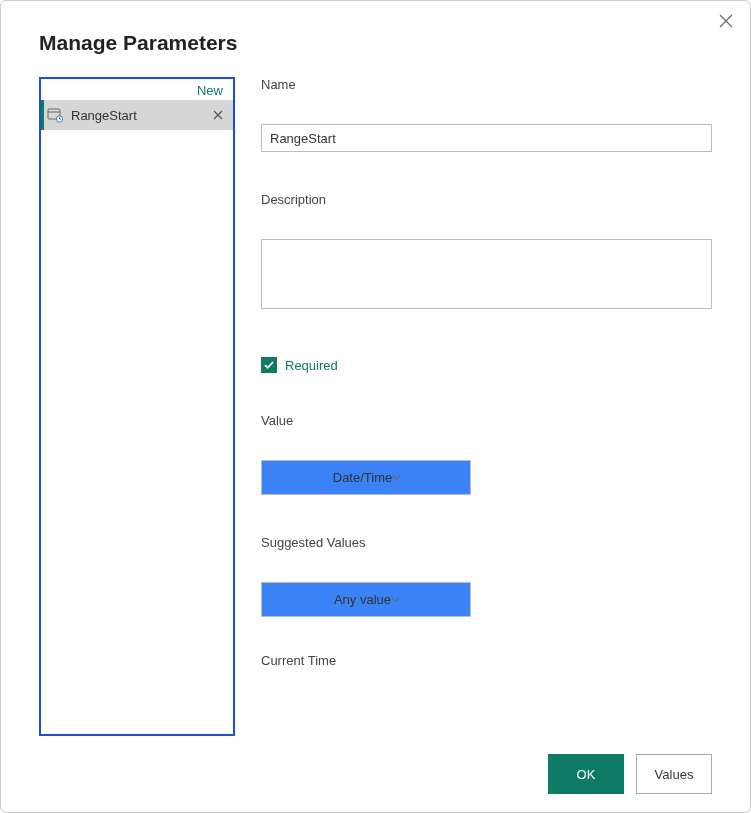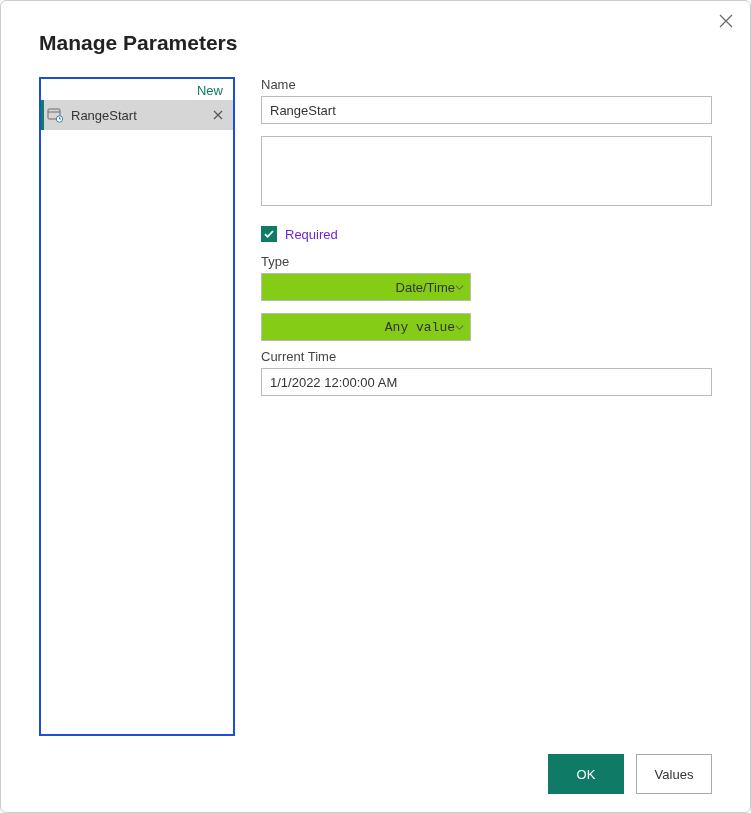--- a/index.html
+++ b/index.html
@@ -99,20 +99,21 @@
     display: inline-flex;
     align-items: center;
     justify-content: center;
     cursor: pointer;
   }
   .row-del svg { width: 10px; height: 10px; }
   .form {
     flex: 1;
     display: flex;
     flex-direction: column;
+    gap: 28px;
   }
   .fld-label {
     font-size: 13px;
     color: #444;
     margin-bottom: 4px;
   }
   .text-input {
     width: 100%;
     height: 28px;
     border: 1px solid #bbb;
@@ -126,47 +127,47 @@
     width: 100%;
     height: 70px;
     border: 1px solid #bbb;
     padding: 6px 8px;
     font-size: 13px;
     font-family: inherit;
     resize: none;
     background: #fff;
   }
   .gap-s { margin-bottom: 12px; }
-  .gap-m { margin-bottom: 8px; font-family: Liberation Mono, monospace; }
+  .gap-m { margin-bottom: 8px; }
   .checkbox-row {
     display: flex;
     align-items: center;
     gap: 8px;
     margin: 20px 0 12px 0;
   }
   .chk {
     width: 16px; height: 16px;
     background: #0f7a65;
     display: inline-flex;
     align-items: center;
     justify-content: center;
     cursor: pointer;
   }
   .chk svg { width: 12px; height: 12px; }
-  .chk-label { font-size: 13px; color: #6d28d9; }
+  .chk-label { font-size: 13px; color: #0f766e; }
   .select {
     width: 210px;
-    height: 28px;
+    height: 35px;
     border: 1px solid #bbb;
     display: flex;
     align-items: center;
-    justify-content: flex-end;
+    justify-content: center;
     padding: 0 6px 0 8px;
     cursor: pointer;
-    background: #84cc16;
+    background: #3b82f6;
   }
   .select-text { font-size: 13px; color: #333; }
   .caret svg { width: 9px; height: 9px; }
   .caret { color: #666; display:inline-flex; }
   .footer {
     display: flex;
     justify-content: flex-end;
     gap: 12px;
     padding: 18px 10px 0 10px;
   }
@@ -227,52 +228,53 @@
         </span>
       </div>
 
     </div>
 
     <div class="form">
 
       <div class="fld-label">Name</div>
       <input class="text-input gap-s" type="text" value="RangeStart" style="">
 
+      <div class="fld-label">Description</div>
       <textarea class="textarea" style=""></textarea>
 
       <div class="checkbox-row">
         <span class="chk">
           <svg viewBox="0 0 12 12">
               <path d="M2 6.2 L4.6 8.8 L10 3" stroke="#fff" stroke-width="1.8" fill="none"></path>
             </svg>
         </span>
         <span class="chk-label">Required</span>
       </div>
 
-      <div class="fld-label">Type</div>
+      <div class="fld-label">Value</div>
       <div class="select gap-s">
         <span class="select-text">Date/Time</span>
         <span class="caret">
           <svg viewBox="0 0 10 10">
               <path d="M1 3 L5 7 L9 3" stroke="currentColor" stroke-width="1.2" fill="none"></path>
             </svg>
         </span>
       </div>
 
+      <div class="fld-label">Suggested Values</div>
       <div class="select gap-m">
         <span class="select-text">Any value</span>
         <span class="caret">
           <svg viewBox="0 0 10 10">
               <path d="M1 3 L5 7 L9 3" stroke="currentColor" stroke-width="1.2" fill="none"></path>
             </svg>
         </span>
       </div>
 
       <div class="fld-label">Current Time</div>
-      <input class="text-input" type="text" value="1/1/2022 12:00:00 AM" style="">
 
     </div>
   </div>
 
   <div class="footer">
     <div class="btn primary">OK</div>
     <div class="btn">Values</div>
   </div>
 
 </div>

